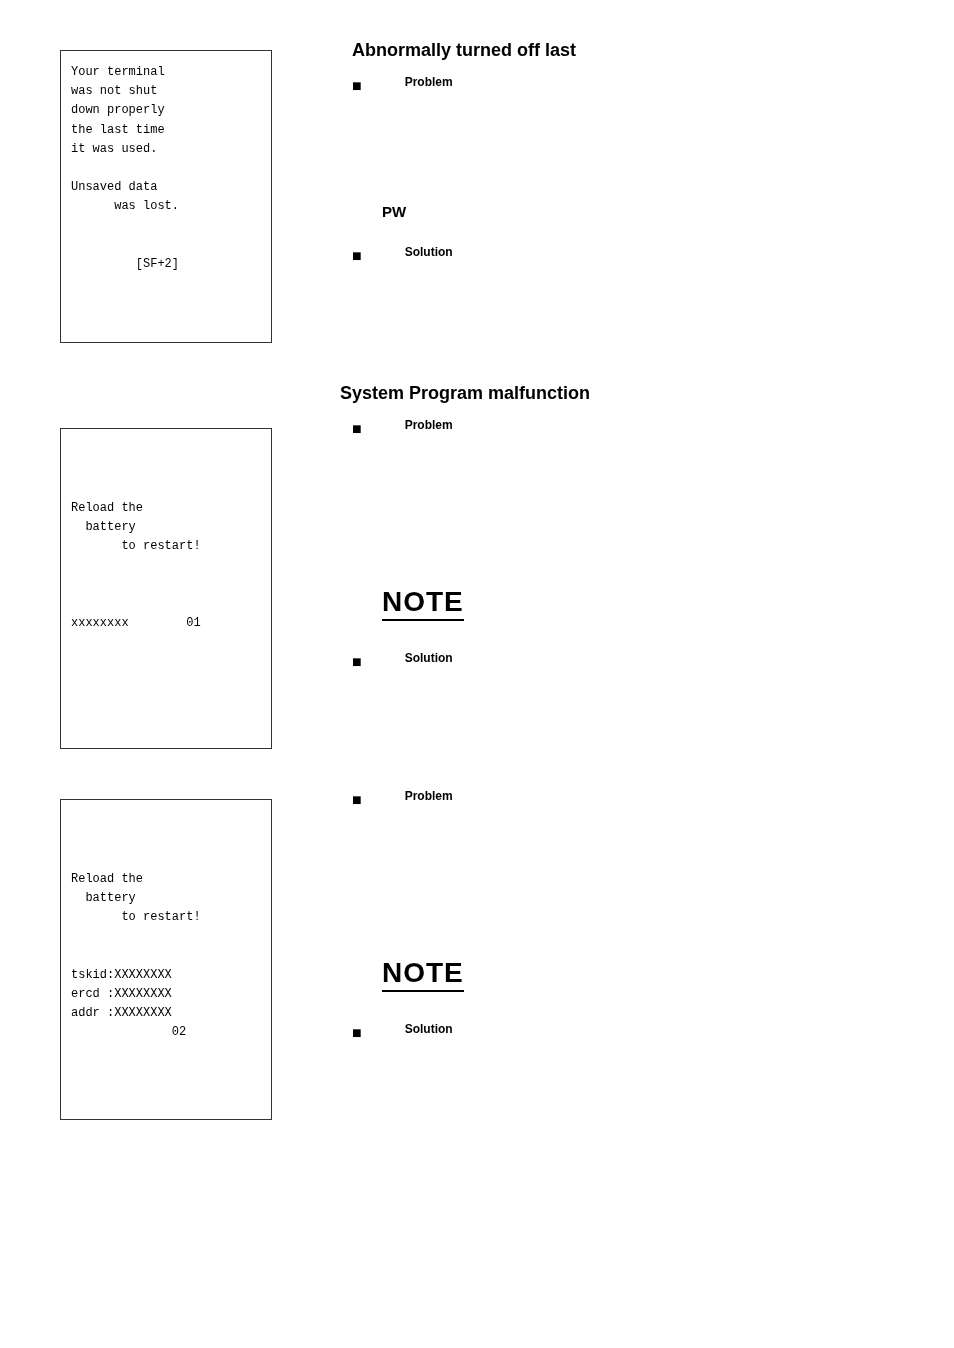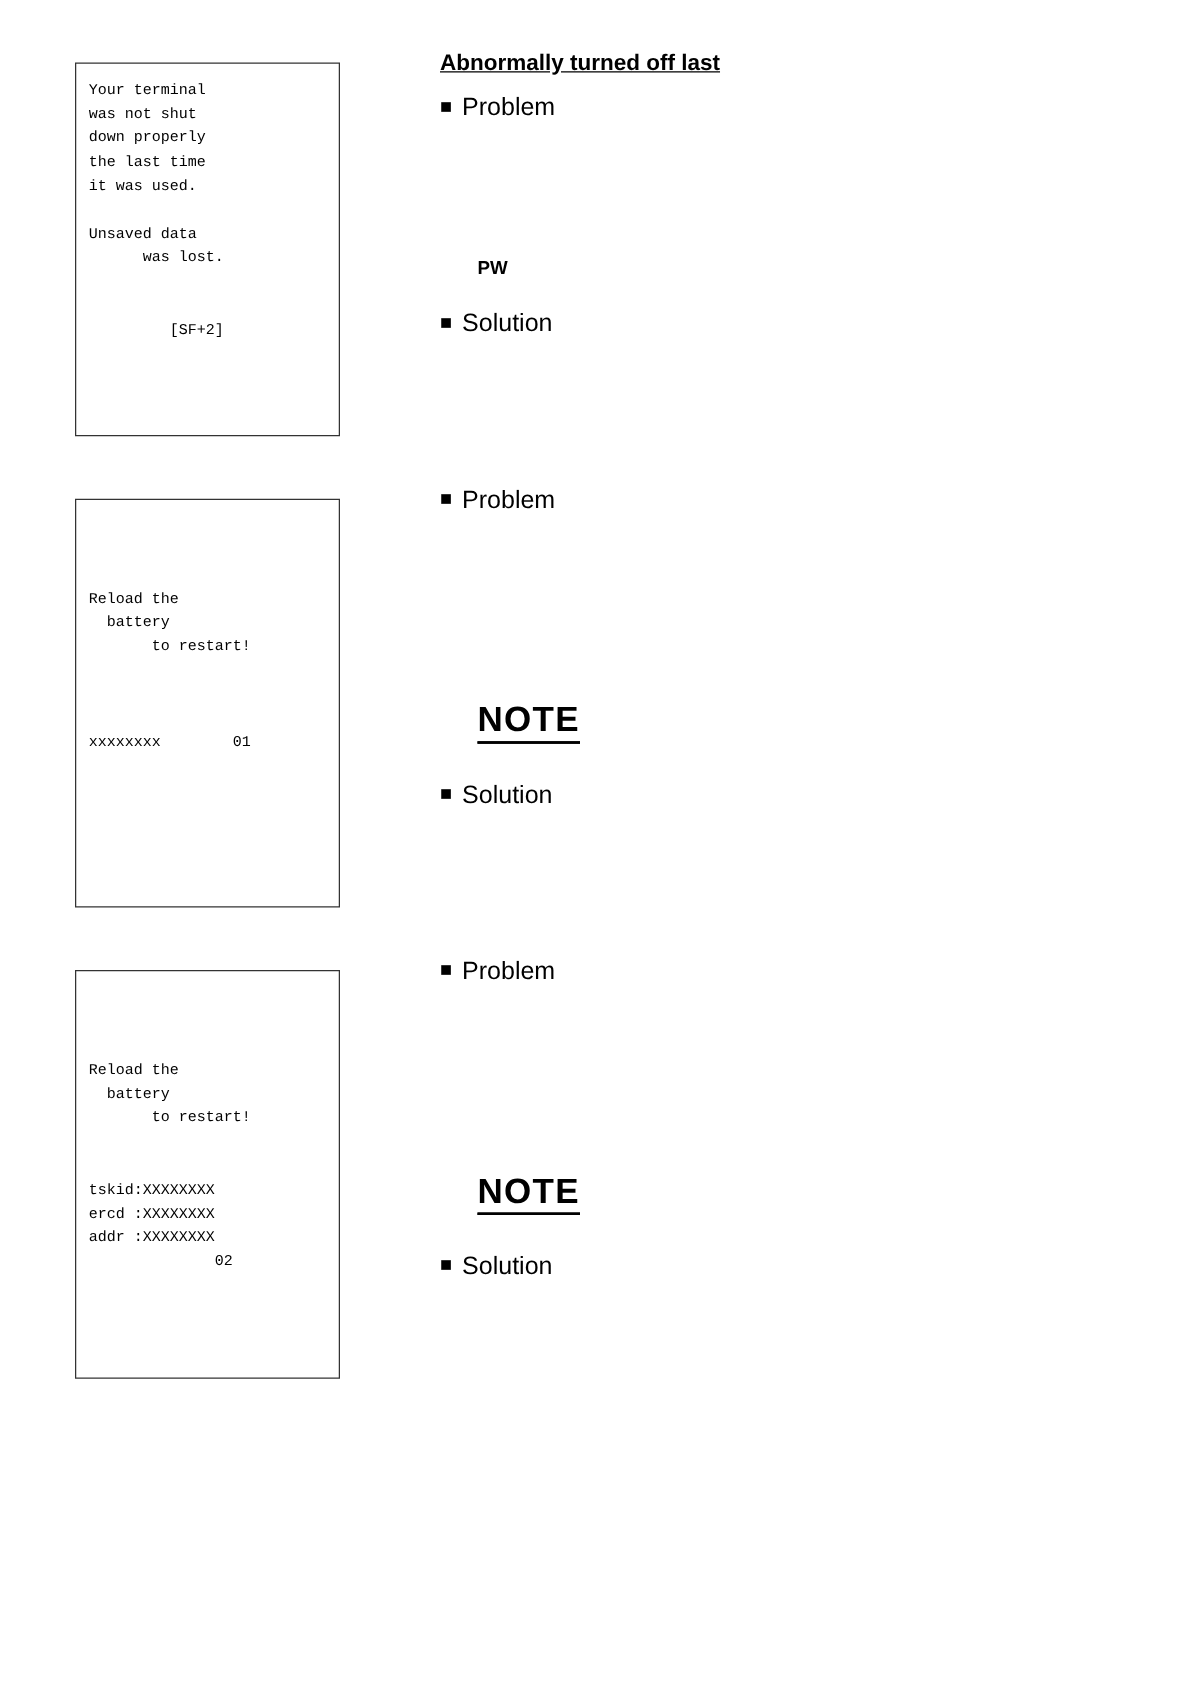--- a/index.html
+++ b/index.html
@@ -52,21 +52,20 @@
     .content-panel {
       margin-left: 80px;
       flex: 1;
       padding-top: 0;
     }
 
     
     .section-title {
       font-size: 18px;
       font-weight: bold;
-      text-decoration: underline;
       margin-bottom: 14px;
       font-family: Arial, sans-serif;
     }
 
     
     .block {
       display: flex;
       flex-direction: row;
       align-items: flex-start;
       margin-bottom: 18px;
@@ -74,23 +73,24 @@
 
     .block-icon {
       font-size: 16px;
       margin-right: 8px;
       color: #000;
       flex-shrink: 0;
       margin-top: 2px;
     }
 
     .block-label {
-      font-size: 20px;
-      font-weight: normal;
-      font-family: Arial, sans-serif;
+      font-size: 12px;
+      font-weight: bold;
+      font-family: Arial, sans-serif;
+      margin-left: 35px;
     }
 
     
     .pw-label {
       font-size: 15px;
       font-weight: bold;
       font-family: Arial, sans-serif;
       margin-left: 30px;
       margin-bottom: 25px;
       margin-top: 30px;
@@ -165,20 +165,23 @@
         <span class="block-label">Solution</span>
       </div>
       <div class="tall-spacer"></div>
     </div>
   </div>
 
   <div>
 
     <div style="display:flex; flex-direction:row;">
       <div style="width:200px; margin-left:60px; flex-shrink:0;"></div>
+      <div class="content-panel" style="padding-top:0;">
+        <div class="section-title">System Program malfunction</div>
+      </div>
     </div>
 
     <div class="section">
       <div class="terminal-box">
 
 
 Reload the
   battery
        to restart!
 

